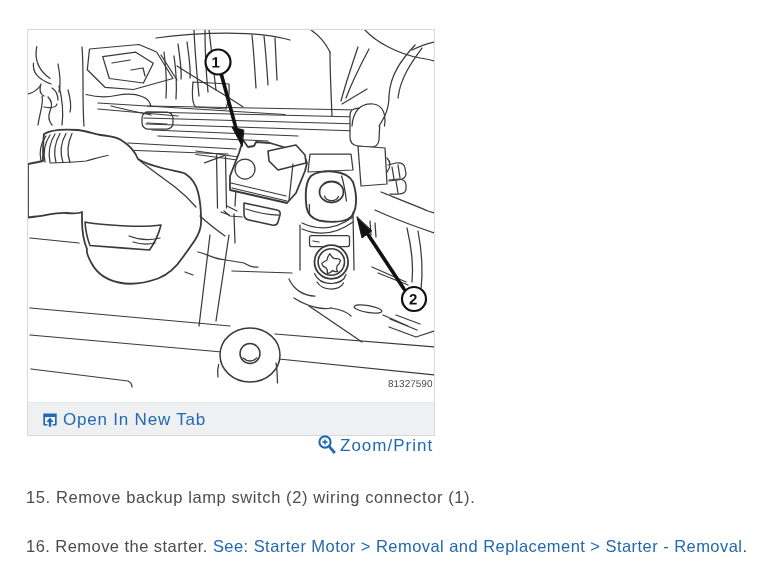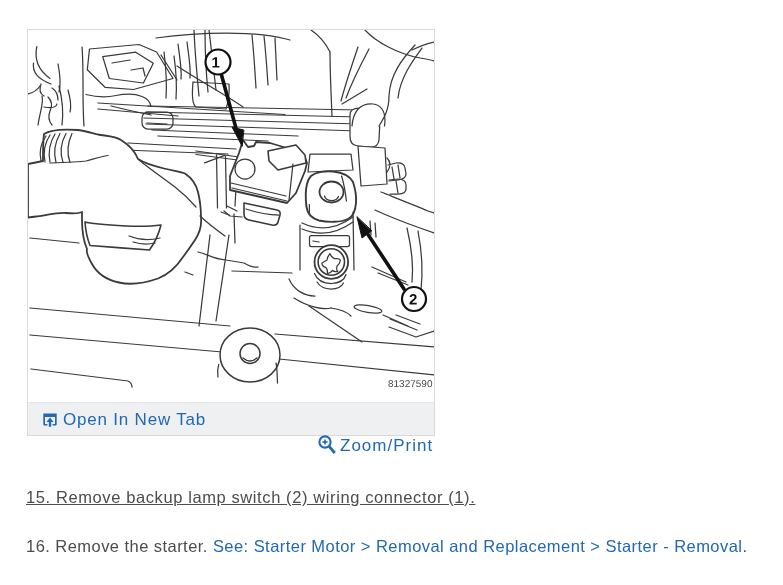--- a/index.html
+++ b/index.html
@@ -8,21 +8,21 @@
 #panel{position:absolute;left:27px;top:29px;width:406px;height:405px;
        border:1px solid #d9d9d9;background:#ffffff;}
 #draw{position:absolute;left:0;top:0;width:406px;height:373px;transform:translateZ(0);}
 #foot{position:absolute;left:0;bottom:0;width:406px;height:32px;background:#eef0f2;
       border-top:1px solid #e4e6e8;}
 .flink{position:absolute;transform:translateZ(0);color:#2268b3;font-size:17px;white-space:nowrap;}
 .flink svg{position:absolute;}
 #l1{left:14px;top:7px;letter-spacing:0.8px;padding-left:21px;}
 #l2{left:289px;top:7px;letter-spacing:1px;padding-left:23px;margin-top:26px;}
 
-#txt15{position:absolute;transform:translateZ(0);left:26px;top:488px;font-size:16.5px;color:#4c4c4c;letter-spacing:0.6px;text-decoration:underline;}
+#txt15{position:absolute;transform:translateZ(0);left:26px;top:488px;font-size:16.5px;color:#4c4c4c;letter-spacing:0.6px;}
 #txt16{position:absolute;transform:translateZ(0);left:26px;top:537px;font-size:16.5px;color:#4c4c4c;letter-spacing:0.45px;}
 #txt16 a{color:#2268b3;text-decoration:none;text-align:right;}
 </style>
 </head>
 <body>
 <div id="panel">
   <svg id="draw" viewBox="0 0 406 373" xmlns="http://www.w3.org/2000/svg">
     <g fill="none" stroke="#3a3a3a" stroke-width="1.25" stroke-linecap="round" stroke-linejoin="round">
 
       <path d="M8.8,16.7 C6,30 10,40 22,48.5"></path>

